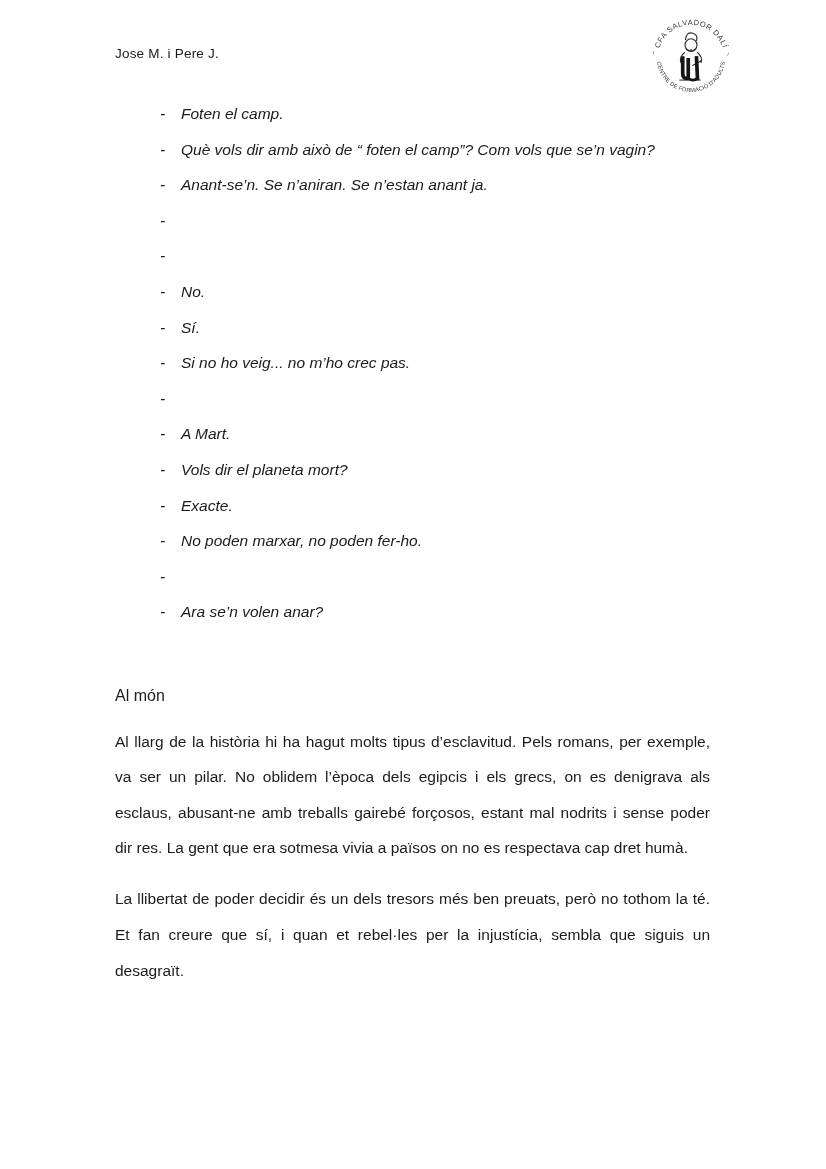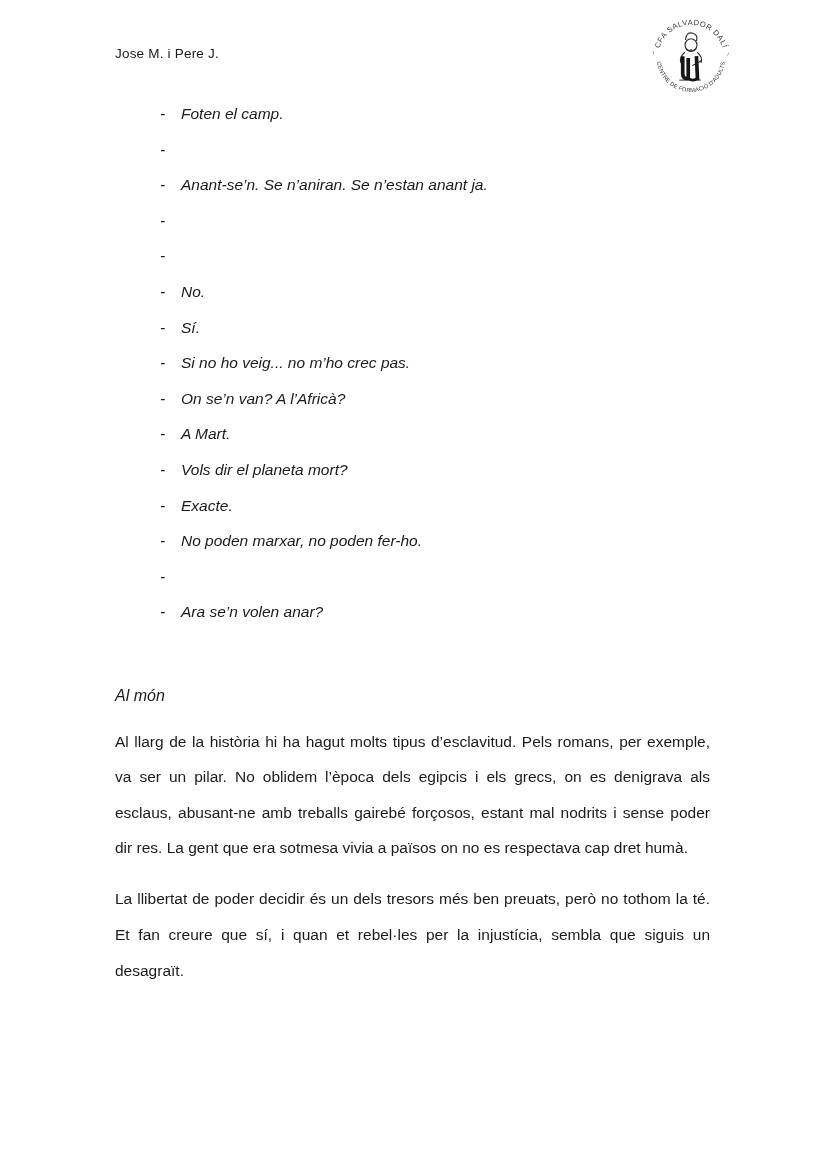--- a/index.html
+++ b/index.html
@@ -46,21 +46,20 @@
     flex: none;
     margin-left: 45px;
     width: 21px;
   }
   .ditem .dtext {
     flex: 1;
     text-align: justify;
     text-justify: inter-word;
   }
   .heading {
-    font-style: italic;
     font-size: 16px;
     margin-top: 48px;
   }
   .para {
     text-align: justify;
     text-justify: inter-word;
     margin-top: 10px;
   }
 </style>
 </head>
@@ -101,20 +100,21 @@
 
   <div class="content">
 
     <div class="dialogue">
       <div class="ditem">
         <span class="dash">-</span>
         <div class="dtext">Foten el camp.</div>
       </div>
       <div class="ditem">
         <span class="dash">-</span>
+        <div class="dtext">Què vols dir amb això de “ foten el camp”? Com vols que se’n vagin?</div>
       </div>
       <div class="ditem">
         <span class="dash">-</span>
         <div class="dtext">Anant-se’n. Se n’aniran. Se n’estan anant ja.</div>
       </div>
       <div class="ditem">
         <span class="dash">-</span>
       </div>
       <div class="ditem">
         <span class="dash">-</span>
@@ -126,21 +126,20 @@
       <div class="ditem">
         <span class="dash">-</span>
         <div class="dtext">Sí.</div>
       </div>
       <div class="ditem">
         <span class="dash">-</span>
         <div class="dtext">Si no ho veig... no m’ho crec pas.</div>
       </div>
       <div class="ditem">
         <span class="dash">-</span>
-        <div class="dtext">On se’n van? A l’Africà?</div>
       </div>
       <div class="ditem">
         <span class="dash">-</span>
         <div class="dtext">A Mart.</div>
       </div>
       <div class="ditem">
         <span class="dash">-</span>
         <div class="dtext">Vols dir el planeta mort?</div>
       </div>
       <div class="ditem">

